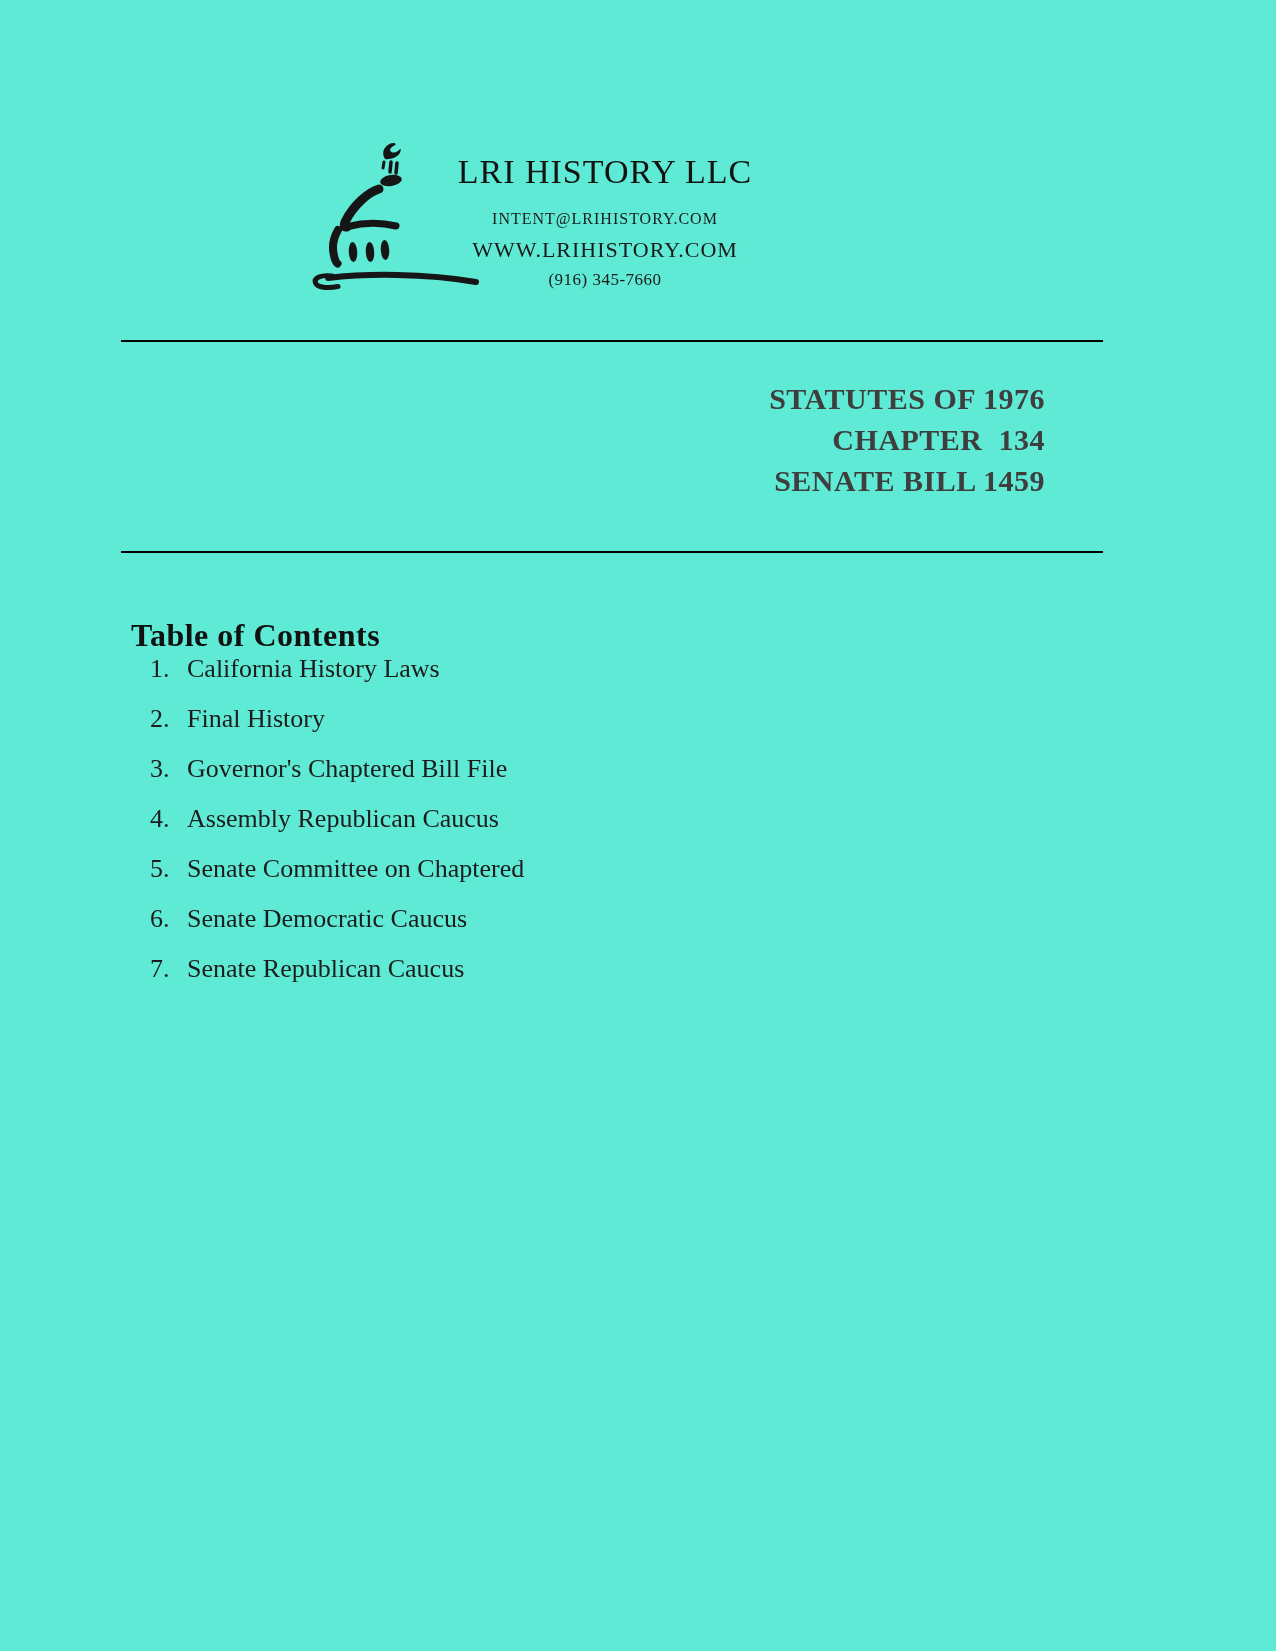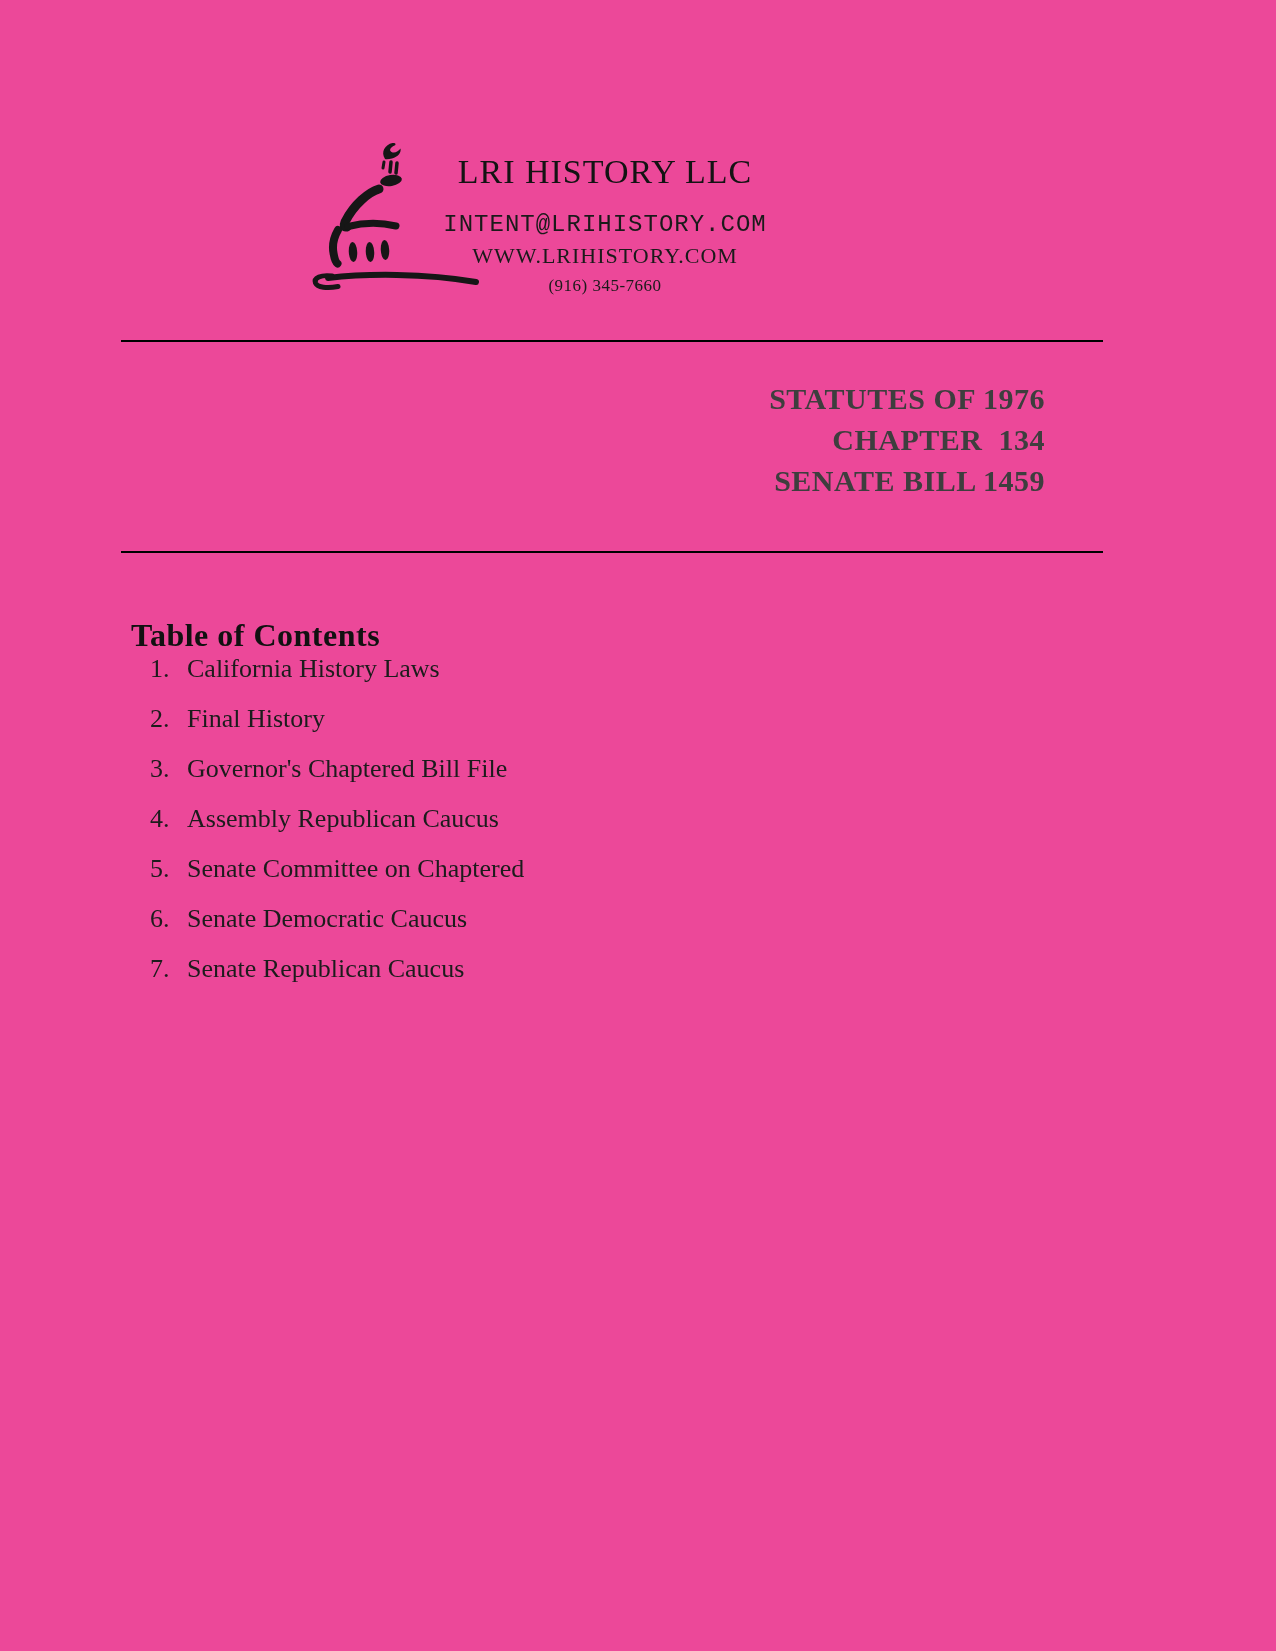--- a/index.html
+++ b/index.html
@@ -1,20 +1,20 @@
 <!DOCTYPE html>
 <html><head>
 <meta charset="utf-8">
 <style>
   html, body { margin: 0; padding: 0; background: #ffffff; }
   .page {
     position: relative;
     width: 1276px;
     height: 1651px;
-    background: #ec4899;
+    background: #5eead4;
     font-family: "Liberation Serif", "DejaVu Serif", serif;
     color: #1a1a1a;
     overflow: hidden;
   }
 
   
   .logo {
     position: absolute;
     left: 300px;
     top: 132px;
@@ -28,26 +28,25 @@
     width: 406px;
     text-align: center;
   }
   .company {
     font-size: 34px;
     line-height: 40px;
     letter-spacing: 1px;
     color: #131313;
   }
   .email {
-    margin-top: 18px;
-    font-size: 24px;
+    margin-top: 12px;
+    font-size: 16px;
     line-height: 30px;
     letter-spacing: 1px;
     color: #1a1a1a;
-    font-family: Liberation Mono, monospace;
   }
   .website {
     font-size: 22px;
     line-height: 31px;
     letter-spacing: 1px;
     color: #1a1a1a;
   }
   .phone {
     font-size: 17px;
     line-height: 30px;

